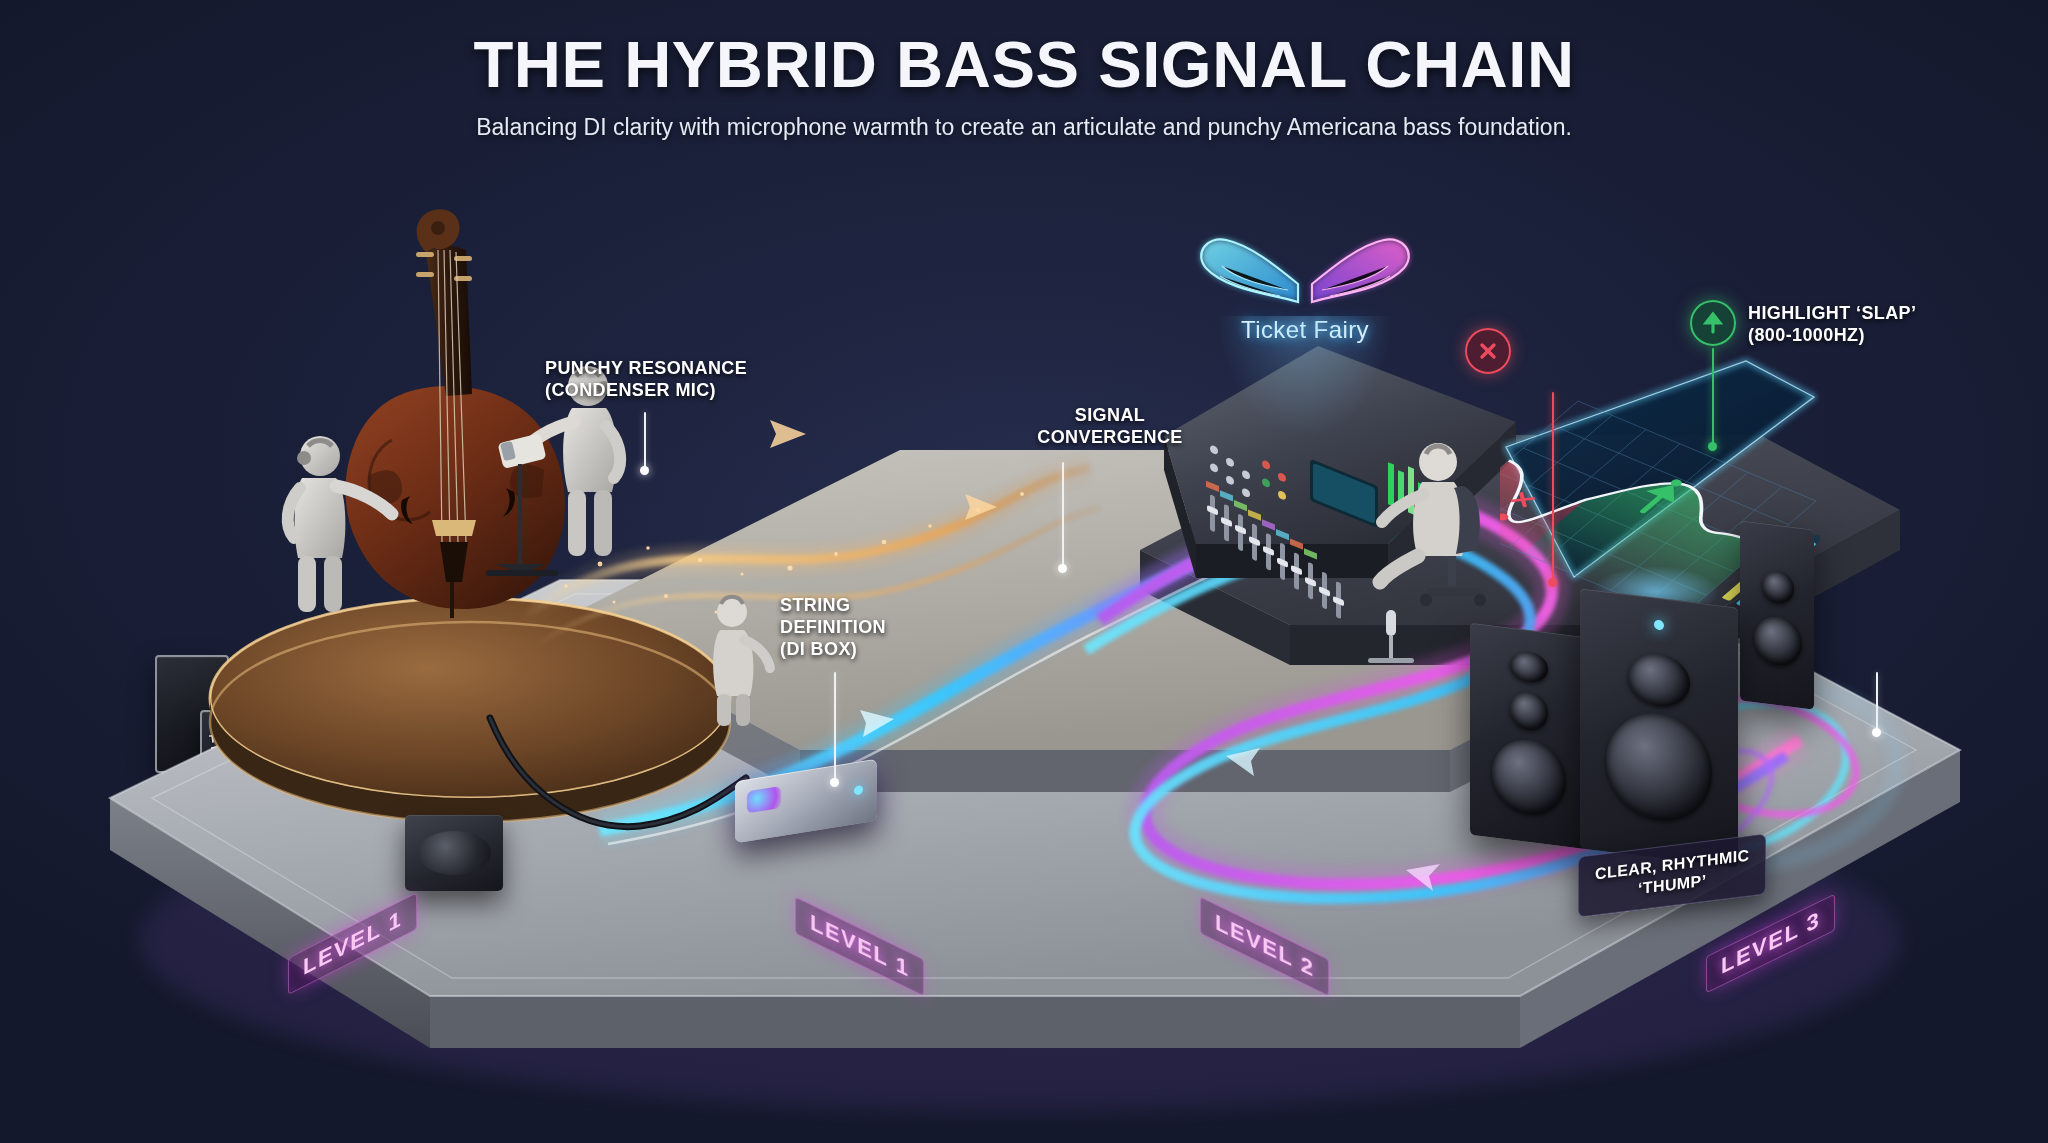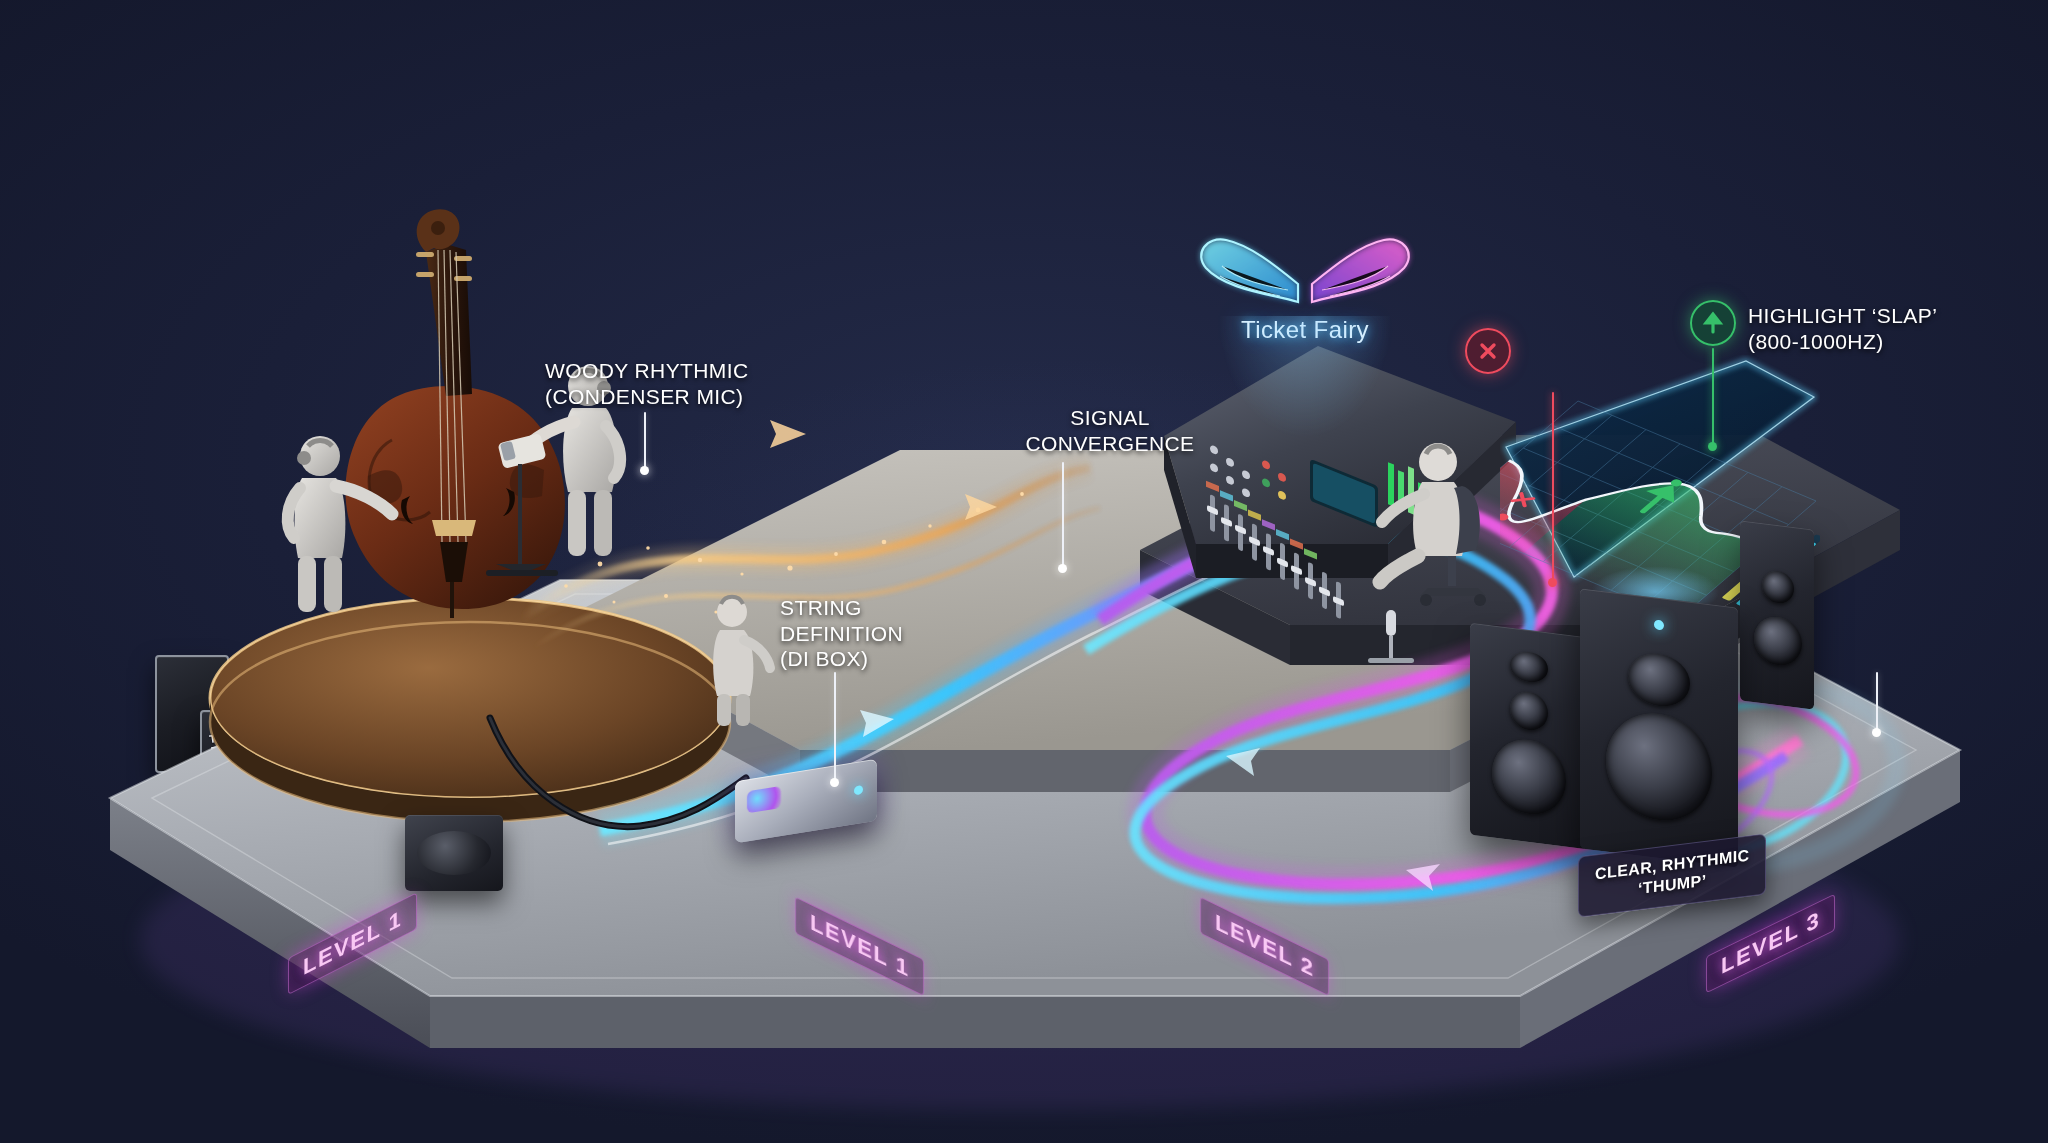--- a/index.html
+++ b/index.html
@@ -24,21 +24,21 @@
     font-family:"Liberation Sans", sans-serif; transform:scaleX(1.02);
   }
   .hdr p {
     margin-top:12px; font-size:23px; font-weight:400; color:#e6eaf4;
     text-shadow:0 2px 6px rgba(0,0,0,.6);
   }
 
   
   .anno { position:absolute; z-index:70; }
   .anno .txt {
-    font-size:21px; font-weight:normal; line-height:1.22; letter-spacing:.4px;
+    font-size:18px; font-weight:bold; line-height:1.22; letter-spacing:.4px;
     color:#ffffff; text-shadow:0 2px 5px rgba(0,0,0,.85); white-space:pre-line;
   }
   .leader { position:absolute; width:2px; background:#eef1f8; border-radius:2px;
             box-shadow:0 0 6px rgba(255,255,255,.35); }
   .leader.red { background:#ef4b5e; box-shadow:0 0 7px rgba(239,75,94,.8); }
   .leader.green { background:#36c06a; box-shadow:0 0 7px rgba(54,192,106,.8); }
   .dot { position:absolute; width:9px; height:9px; border-radius:50%; background:#fff;
          box-shadow:0 0 8px rgba(255,255,255,.8); }
   .dot.red { background:#ef4b5e; box-shadow:0 0 8px rgba(239,75,94,.9); }
   .dot.green { background:#36c06a; box-shadow:0 0 8px rgba(54,192,106,.9); }
@@ -102,20 +102,24 @@
     border:2px solid #8d939d;
     box-shadow:0 12px 24px rgba(0,0,0,.55), inset 0 1px 0 rgba(255,255,255,.08); }
   .fcase .brand { position:absolute; left:8px; top:20px; font-size:11px; font-weight:bold;
     color:#e9ecf5; line-height:1.05; transform:rotate(-7deg); text-shadow:0 1px 2px #000; }
 </style>
 </head>
 <body>
 
 <div id="stage">
 
+  <div class="hdr">
+    <h1>THE HYBRID BASS SIGNAL CHAIN</h1>
+    <p>Balancing DI clarity with microphone warmth to create an articulate and punchy Americana bass foundation.</p>
+  </div>
 
   <svg class="iso" style="left:0;top:150px;width:2048px;height:993px;z-index:4" viewBox="0 0 2048 993">
     <defs>
       <linearGradient id="slabTop" x1="0" y1="0" x2="0.4" y2="1">
         <stop offset="0" stop-color="#cfd2d6"></stop>
           <stop offset="0.55" stop-color="#a9adb4"></stop>
         <stop offset="1" stop-color="#8d9198"></stop>
       </linearGradient>
       <linearGradient id="slabSide" x1="0" y1="0" x2="0" y2="1">
         <stop offset="0" stop-color="#7c8089"></stop>
@@ -592,21 +596,21 @@
           <path d="M142 62 C 164 58, 192 52, 208 38"></path>
             <path d="M150 68 C 170 64, 194 58, 210 48"></path>
         </g>
       </svg>
     </div>
     <div class="name">Ticket Fairy</div>
     <div class="beam"></div>
   </div>
 
   <div class="anno" style="left:545px;top:358px;width:260px;">
-    <div class="txt">WOODY RHYTHMIC
+    <div class="txt">PUNCHY RESONANCE
 (CONDENSER MIC)</div>
   </div>
   <div class="leader" style="left:644px;top:412px;height:58px;z-index:70"></div>
   <div class="dot" style="left:640px;top:466px;z-index:71"></div>
 
   <div class="anno" style="left:780px;top:595px;width:200px;">
     <div class="txt">STRING
 DEFINITION
 (DI BOX)</div>
   </div>

